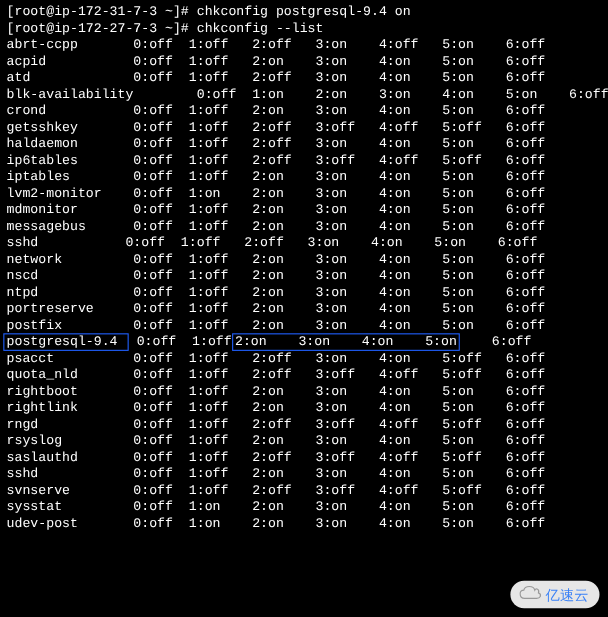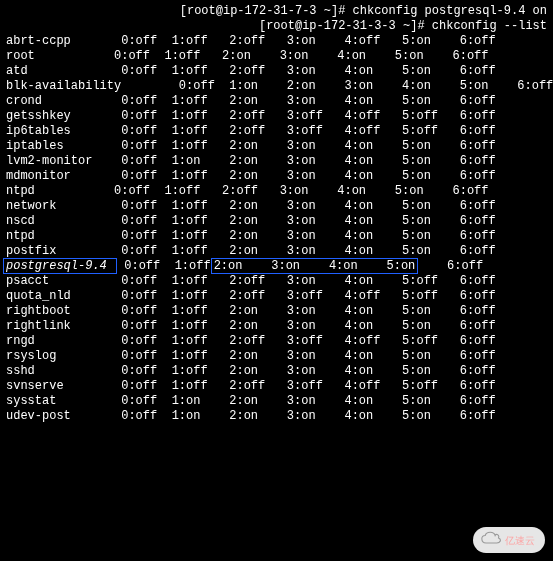--- a/index.html
+++ b/index.html
@@ -8,76 +8,79 @@
       color: #fff;
       font-family: "Courier New", monospace;
       font-size: 12px;
       line-height: 15px;
       width: 553px;
       height: 561px;
       overflow: hidden;
       position: relative;
       padding: 4px 6px;
     }
-    .prompt-line { white-space: pre; text-align: right; }
+    .prompt-line { white-space: pre; }
     .row { white-space: pre; }
     .highlight-svc {
       border: 1px solid #2060ff;
       padding: 0 2px;
       margin-left: -3px;
-      font-style: italic;
     }
     .highlight-levels {
       border: 1px solid #2060ff;
       padding: 0 2px;
     }
     .watermark {
       position: absolute;
       bottom: 8px;
       right: 8px;
       background: rgba(255,255,255,0.9);
-      color: #fca5a5;
+      color: #3b82f6;
       border-radius: 18px;
       padding: 4px 10px 4px 8px;
       font-family: Arial, sans-serif;
-      font-size: 10px;
+      font-size: 13px;
       display: flex;
       align-items: center;
       gap: 4px;
     }
     .watermark svg { width: 20px; height: 14px; }
   </style>
 </head>
 <body>
 
 <div id="terminal">
     <div class="prompt-line">[root@ip-172-31-7-3 ~]# chkconfig postgresql-9.4 on</div>
-    <div class="prompt-line">[root@ip-172-31-3-3 ~]# chkconfig --list</div>
+    <div class="prompt-line">[root@ip-172-27-7-3 ~]# chkconfig --list</div>
     <div class="row">abrt-ccpp       0:off  1:off   2:off   3:on    4:off   5:on    6:off</div>
-    <div class="row">root           0:off  1:off   2:on    3:on    4:on    5:on    6:off</div>
+    <div class="row">acpid           0:off  1:off   2:on    3:on    4:on    5:on    6:off</div>
     <div class="row">atd             0:off  1:off   2:off   3:on    4:on    5:on    6:off</div>
     <div class="row">blk-availability        0:off  1:on    2:on    3:on    4:on    5:on    6:off   </div>
     <div class="row">crond           0:off  1:off   2:on    3:on    4:on    5:on    6:off</div>
     <div class="row">getsshkey       0:off  1:off   2:off   3:off   4:off   5:off   6:off</div>
+    <div class="row">haldaemon       0:off  1:off   2:off   3:on    4:on    5:on    6:off</div>
     <div class="row">ip6tables       0:off  1:off   2:off   3:off   4:off   5:off   6:off</div>
     <div class="row">iptables        0:off  1:off   2:on    3:on    4:on    5:on    6:off</div>
     <div class="row">lvm2-monitor    0:off  1:on    2:on    3:on    4:on    5:on    6:off</div>
     <div class="row">mdmonitor       0:off  1:off   2:on    3:on    4:on    5:on    6:off</div>
-    <div class="row">ntpd           0:off  1:off   2:off   3:on    4:on    5:on    6:off</div>
+    <div class="row">messagebus      0:off  1:off   2:on    3:on    4:on    5:on    6:off</div>
+    <div class="row">sshd           0:off  1:off   2:off   3:on    4:on    5:on    6:off</div>
     <div class="row">network         0:off  1:off   2:on    3:on    4:on    5:on    6:off</div>
     <div class="row">nscd            0:off  1:off   2:on    3:on    4:on    5:on    6:off</div>
     <div class="row">ntpd            0:off  1:off   2:on    3:on    4:on    5:on    6:off</div>
+    <div class="row">portreserve     0:off  1:off   2:on    3:on    4:on    5:on    6:off</div>
     <div class="row">postfix         0:off  1:off   2:on    3:on    4:on    5:on    6:off</div>
     <div class="row"><span class="highlight-svc">postgresql-9.4 </span> 0:off  1:off<span class="highlight-levels">2:on    3:on    4:on    5:on</span>    6:off</div>
     <div class="row">psacct          0:off  1:off   2:off   3:on    4:on    5:off   6:off</div>
     <div class="row">quota_nld       0:off  1:off   2:off   3:off   4:off   5:off   6:off</div>
     <div class="row">rightboot       0:off  1:off   2:on    3:on    4:on    5:on    6:off</div>
     <div class="row">rightlink       0:off  1:off   2:on    3:on    4:on    5:on    6:off</div>
     <div class="row">rngd            0:off  1:off   2:off   3:off   4:off   5:off   6:off</div>
     <div class="row">rsyslog         0:off  1:off   2:on    3:on    4:on    5:on    6:off</div>
+    <div class="row">saslauthd       0:off  1:off   2:off   3:off   4:off   5:off   6:off</div>
     <div class="row">sshd            0:off  1:off   2:on    3:on    4:on    5:on    6:off</div>
     <div class="row">svnserve        0:off  1:off   2:off   3:off   4:off   5:off   6:off</div>
     <div class="row">sysstat         0:off  1:on    2:on    3:on    4:on    5:on    6:off</div>
     <div class="row">udev-post       0:off  1:on    2:on    3:on    4:on    5:on    6:off</div>
   </div>
 
 <div class="watermark">
   <span>
     <svg viewBox="0 0 24 16">
         <path d="M6 14 Q1 14 1 9 Q1 5 5 5 Q6 1 11 1 Q16 1 17 5 Q18 3 20 4 Q22 5 21 8 Q24 9 23 12 Q22 14 19 14 Z" fill="none" stroke="#999" stroke-width="1.3"></path>

